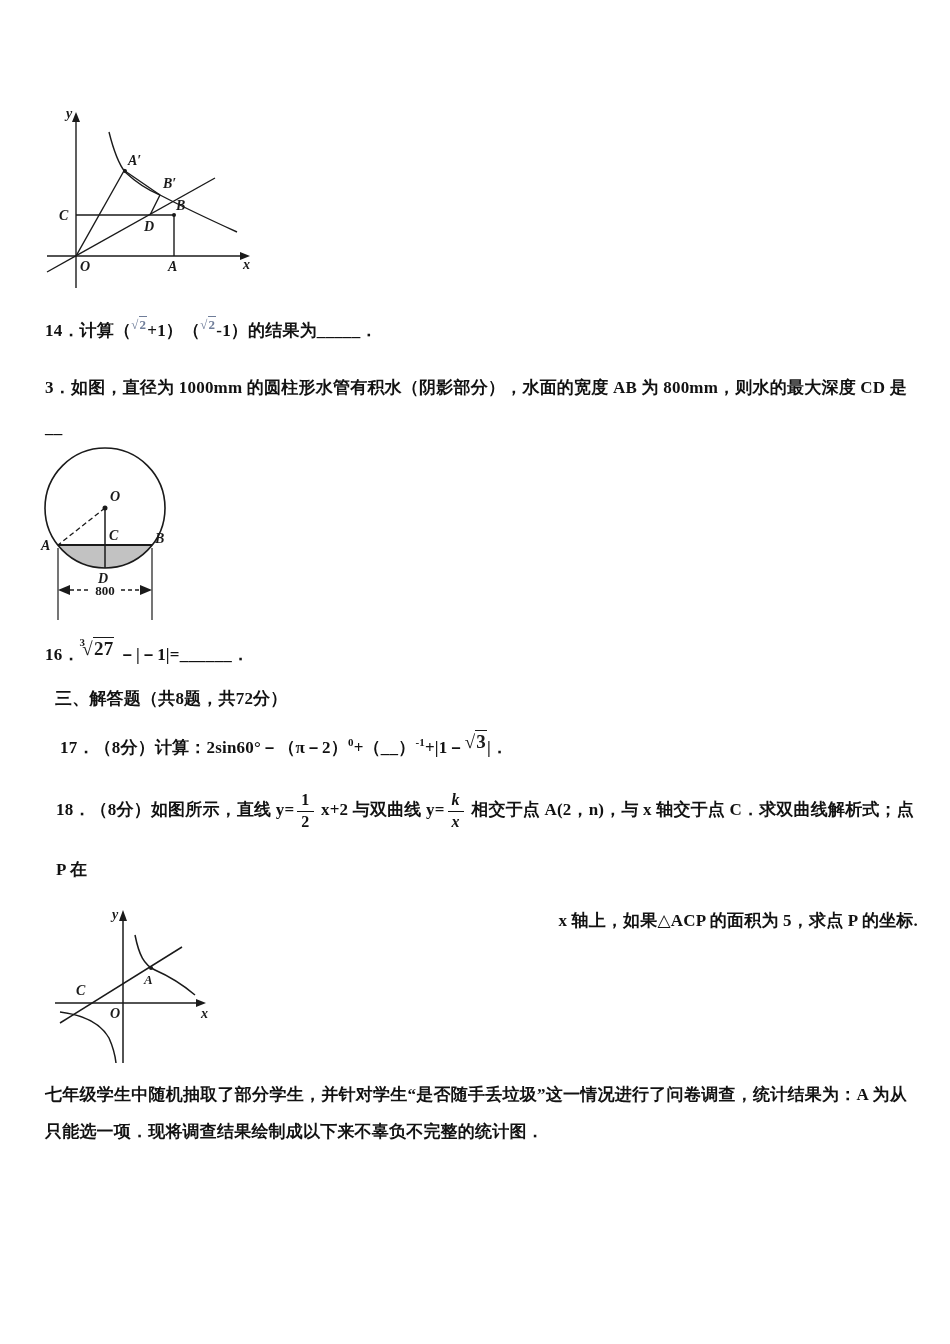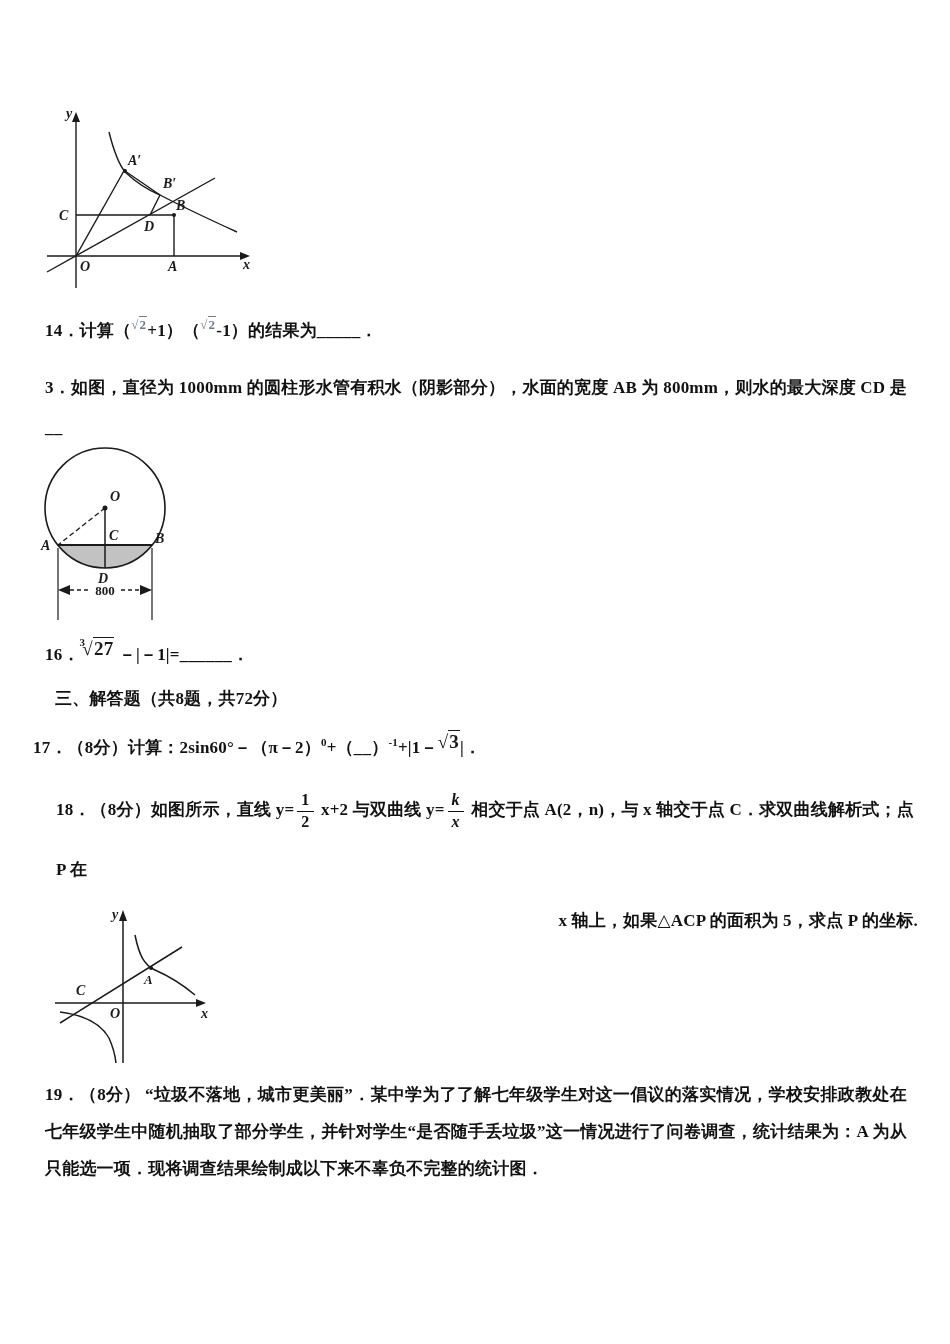--- a/index.html
+++ b/index.html
@@ -112,21 +112,21 @@
     <text class="fdim" x="75" y="155" text-anchor="middle">800</text>
   </svg>
 </div>
 
 <div class="abs txt" style="left:45px;top:618px;line-height:48px;">
   <span>16．</span><span class="radlg"><span class="ridx">3</span><span>√</span><span class="rbody">27</span></span><span> －|－1|=______．</span>
 </div>
 
 <div class="abs txt" style="left:45px;top:680px;margin-left:10px;">三、解答题（共8题，共72分）</div>
 
-<div class="abs txt" style="left:33px;top:716px;line-height:52px;">
+<div class="abs txt" style="left:60px;top:716px;line-height:52px;">
   <span>17．（8分）计算：2sin60°－（π－2）</span><sup>0</sup><span>+（__）</span><sup>-1</sup><span>+|1－</span><span class="radlg"><span>√</span><span class="rbody">3</span></span><span>|．</span>
 </div>
 
 <div class="abs txt" style="left:56px;top:780px;">
   <div class="q18l1">
     <span>18．（8分）如图所示，直线 y=</span><span class="frac"><span class="num">1</span><span class="den">2</span></span><span> x+2 与双曲线 y=</span><span class="frac it"><span class="num">k</span><span class="den">x</span></span><span> 相交于点 A(2，n)，与 x 轴交于点 C．求双曲线解析式；点 P 在</span>
   </div>
   <div class="q18l2">x 轴上，如果△ACP 的面积为 5，求点 P 的坐标.</div>
 </div>
 
@@ -146,16 +146,15 @@
     </g>
     <text class="flab" x="72" y="14">y</text>
     <text class="flab" x="161" y="113">x</text>
     <text class="flab" x="70" y="113">O</text>
     <text class="flab" x="36" y="90">C</text>
     <text class="flabsm" x="104" y="79">A</text>
   </svg>
 </div>
 
 <div class="abs txt" style="left:45px;top:1076px;">
-  <div class="just">19．（8分） “垃圾不落地，城市更美丽”．某中学为了了解七年级学生对这一倡议的落实情况，学校安排政教处在</div>
   <div class="just">七年级学生中随机抽取了部分学生，并针对学生“是否随手丢垃圾”这一情况进行了问卷调查，统计结果为：A 为从</div>
   <div>只能选一项．现将调查结果绘制成以下来不辜负不完整的统计图．</div>
 </div>
 
 </body></html>

